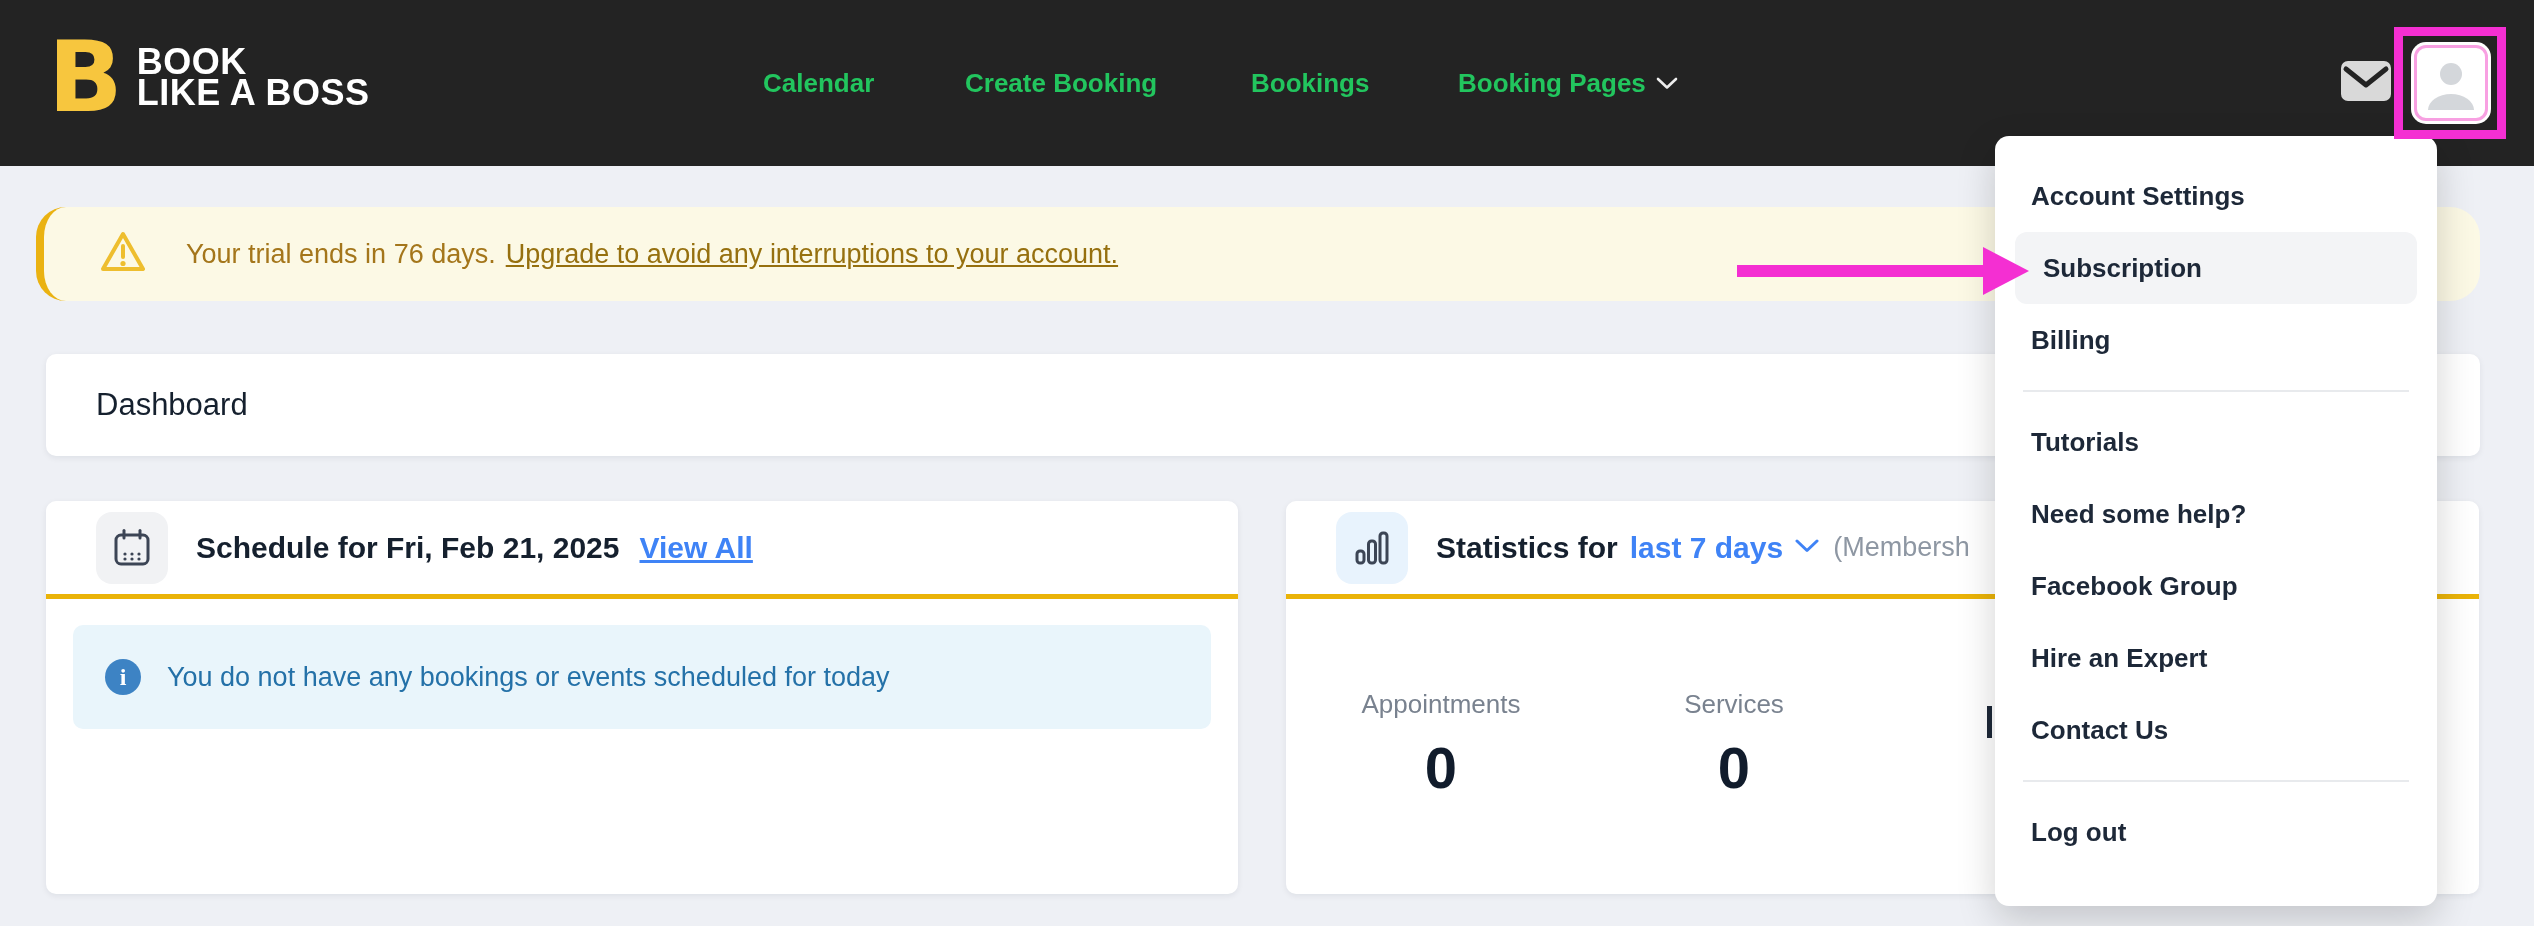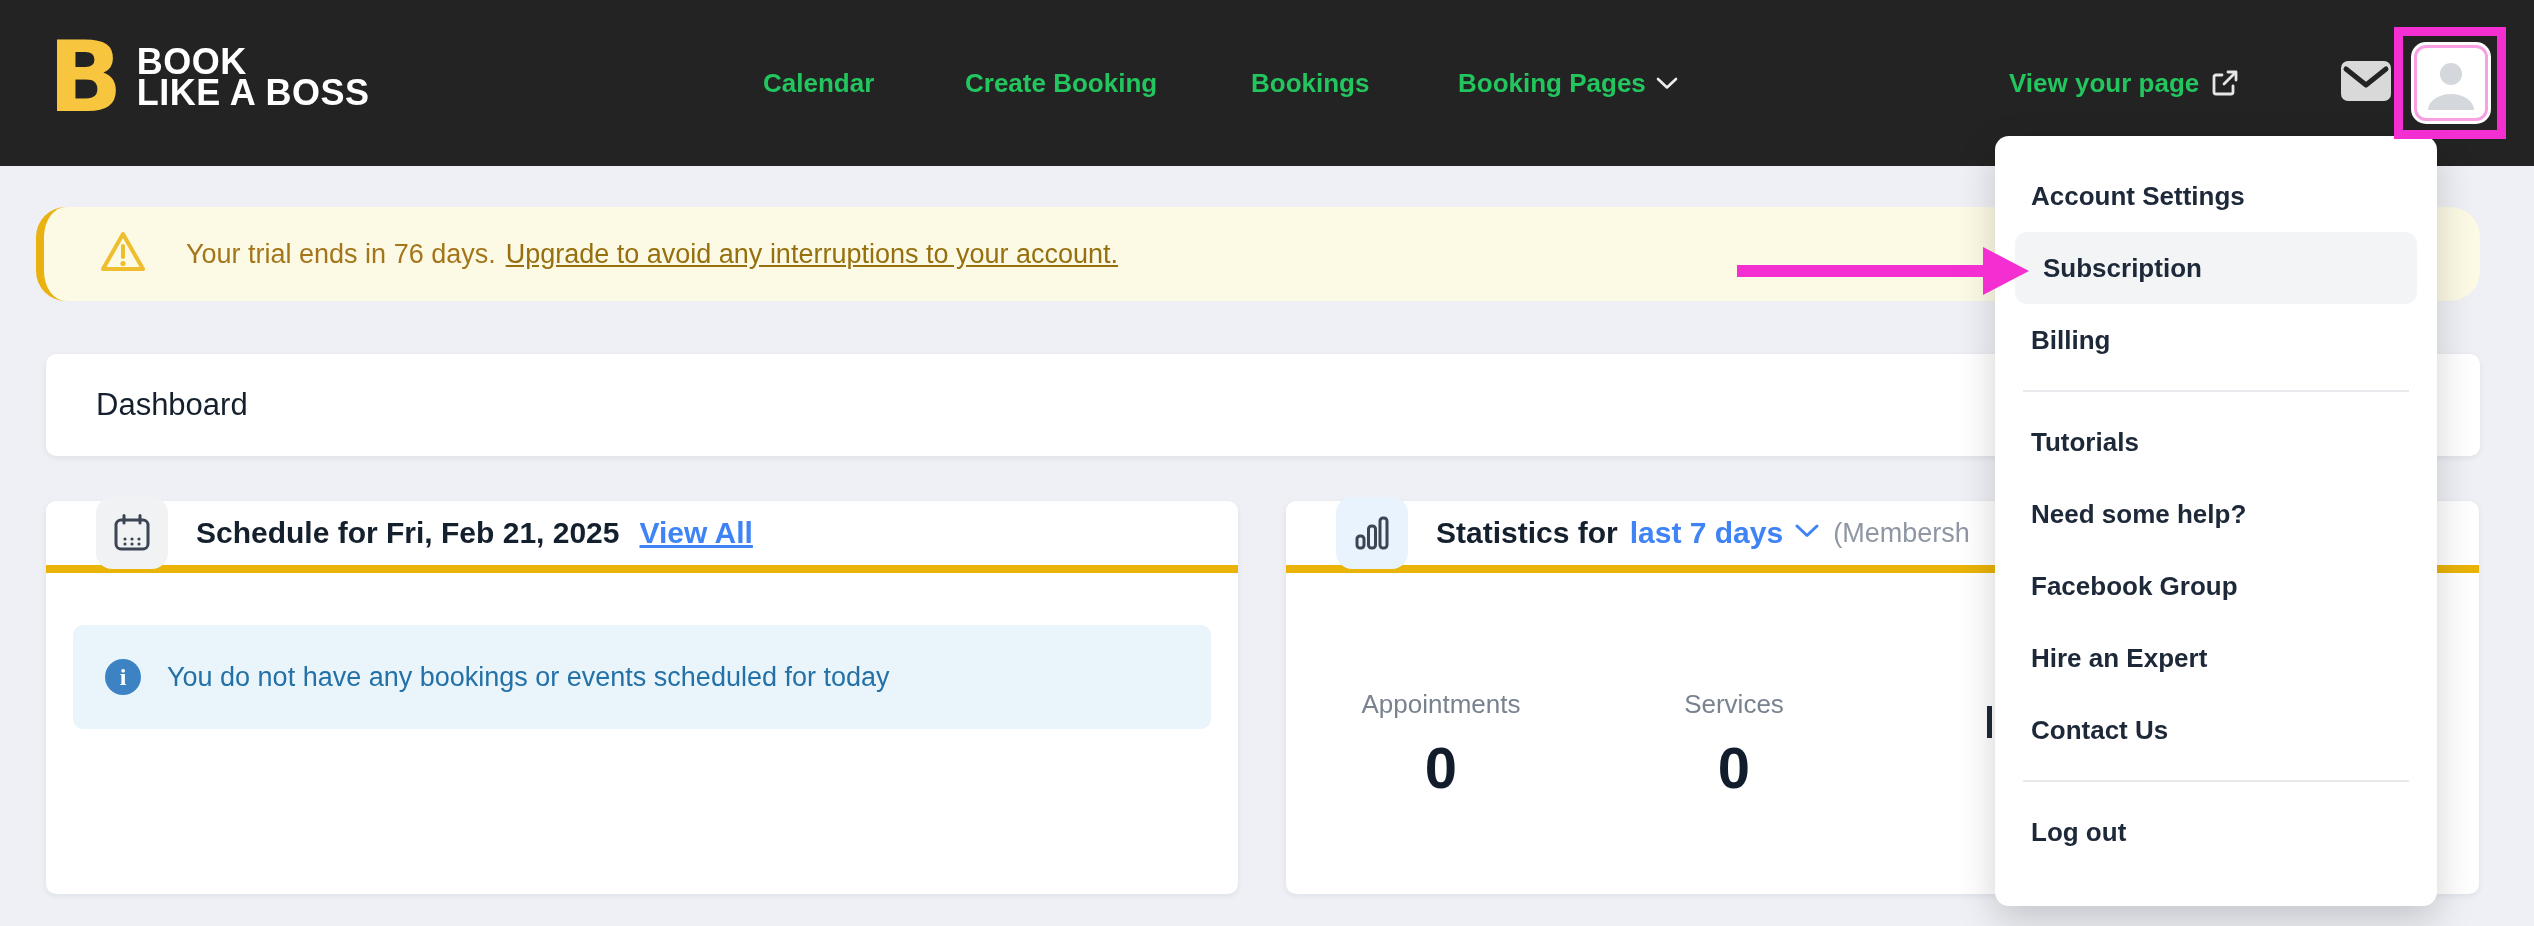--- a/index.html
+++ b/index.html
@@ -31,21 +31,21 @@
   .trial-link { font-size:27px; color:#96700f; font-weight:400; text-decoration:underline; margin-left:10px; cursor:pointer; }
 
   
   .card { position:absolute; background:#ffffff; border-radius:10px; box-shadow:0 2px 6px rgba(16,24,40,.07); z-index:1; }
   .dashboard-card { left:46px; top:354px; width:2434px; height:102px; display:flex; align-items:center; }
   .page-title { margin-left:50px; font-size:31px; font-weight:500; color:#15202e; }
 
   .schedule-card { left:46px; top:501px; width:1192px; height:393px; }
   .stats-card    { left:1286px; top:501px; width:1193px; height:393px; }
 
-  .card-header { height:72px; border-bottom:8px solid #eab308; display:flex; align-items:center; padding:0 50px; }
+  .card-header { height:98px; border-bottom:5px solid #eab308; display:flex; align-items:center; padding:0 50px; }
   .icon-tile { width:72px; height:72px; border-radius:16px; display:grid; place-items:center; margin-right:28px; flex:0 0 auto; }
   .tile-gray { background:#f1f2f4; }
   .tile-blue { background:#e8f3fd; }
   .card-title { font-size:30px; font-weight:700; color:#15202e; white-space:nowrap; }
   .view-all { font-size:30px; font-weight:700; color:#3f83f6; text-decoration:underline; margin-left:20px; cursor:pointer; }
   .range-link { font-size:30px; font-weight:700; color:#3f83f6; margin-left:12px; cursor:pointer; }
   .hdr-chevron { margin-left:12px; }
   .hdr-suffix { font-size:27px; color:#8e97a3; margin-left:14px; white-space:nowrap; }
 
   .info-box { position:absolute; left:27px; top:124px; width:1138px; height:104px; background:#e9f5fb;
@@ -99,30 +99,20 @@
     </div>
     <div class="nav-item" style="left:1251px">
       <span>Bookings</span>
     </div>
     <div class="nav-item" style="left:1458px">
       <span>Booking Pages</span>
       <span>
         <svg width="22" height="13" viewBox="0 0 22 13">
             <polyline points="2,2 11,10.5 20,2" fill="none" stroke="#ededed" stroke-width="2.6" stroke-linecap="round" stroke-linejoin="round"></polyline>
           </svg>
-      </span>
-    </div>
-    <div class="nav-item" style="left:2009px">
-      <span>View your page</span>
-      <span>
-        <svg width="32" height="32" viewBox="0 0 32 32">
-          <path d="M13 8 H7 a2 2 0 0 0 -2 2 v15 a2 2 0 0 0 2 2 h15 a2 2 0 0 0 2 -2 v-6" fill="none" stroke="#e6e6e6" stroke-width="2.8" stroke-linecap="round"></path>
-          <polyline points="19,5 27,5 27,13" fill="none" stroke="#e6e6e6" stroke-width="2.8" stroke-linecap="round" stroke-linejoin="round"></polyline>
-          <line x1="15" y1="17" x2="26.5" y2="5.5" stroke="#e6e6e6" stroke-width="2.8" stroke-linecap="round"></line>
-        </svg>
       </span>
     </div>
 
     <div class="mail-btn">
       <svg width="52" height="42" viewBox="0 0 52 42">
         <rect x="1" y="1" width="50" height="40" rx="7" fill="#d9d9d9"></rect>
         <path d="M6 9 L26 25 L46 9" fill="none" stroke="#232323" stroke-width="5" stroke-linecap="round" stroke-linejoin="round"></path>
       </svg>
     </div>
   </div>

